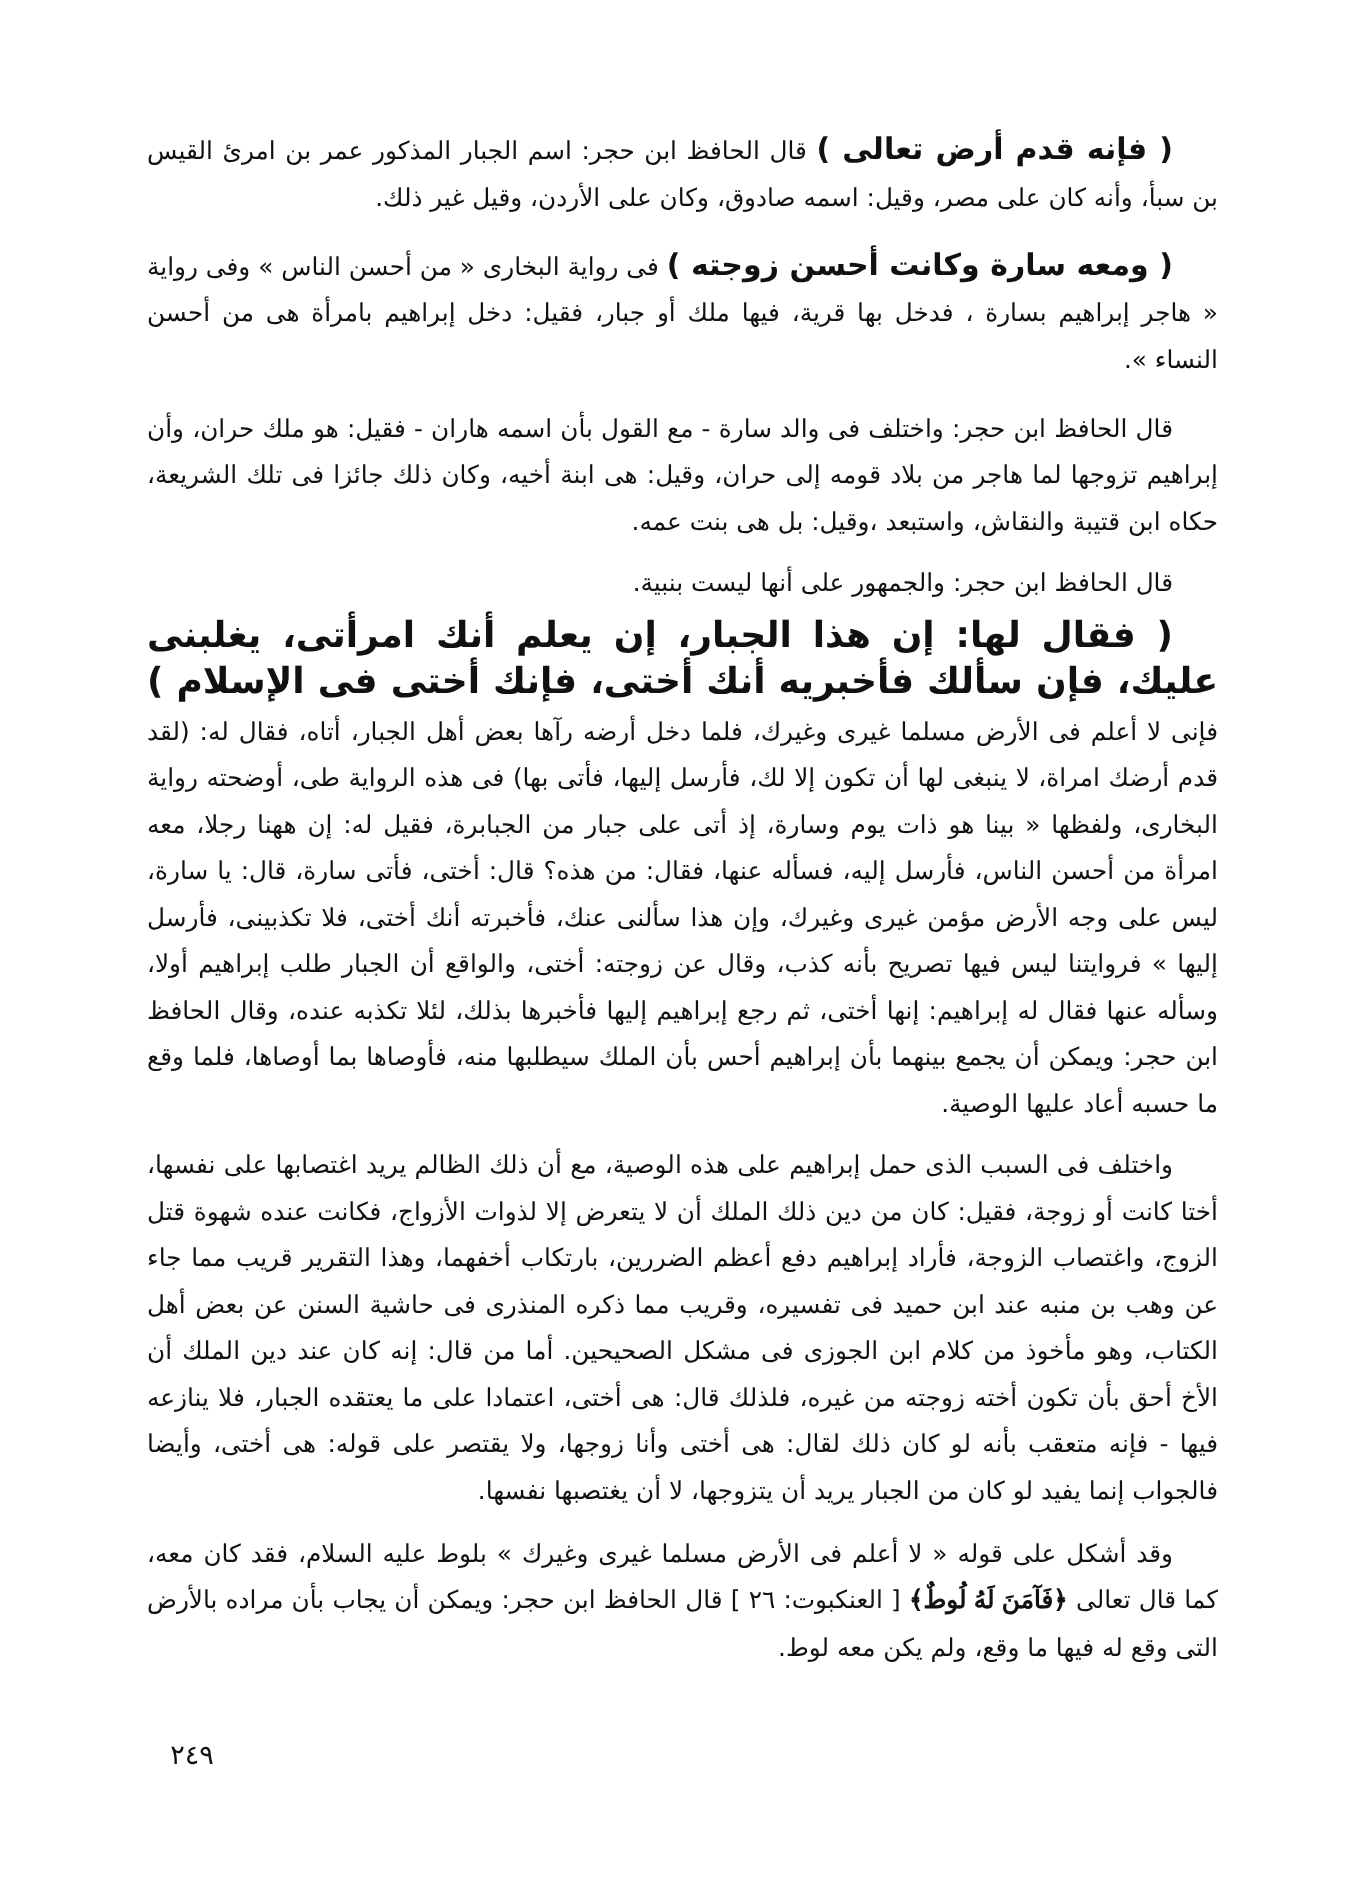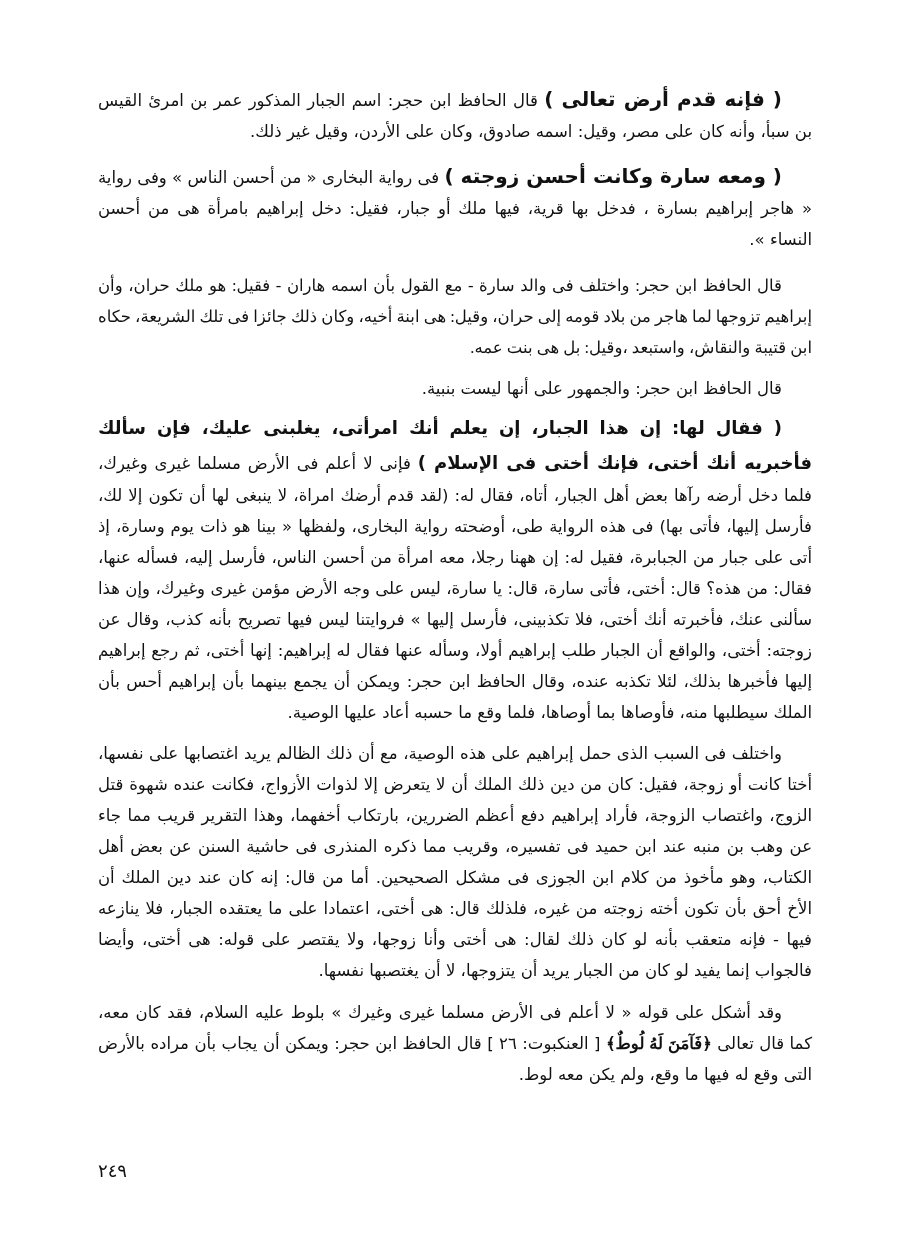--- a/index.html
+++ b/index.html
@@ -8,31 +8,31 @@
     position: absolute; left: 98px; top: 84px; width: 714px;
     direction: rtl; text-align: justify; text-align-last: right;
     font-family: "DejaVu Sans", sans-serif; color: #111111;
     font-size: 16.5px; line-height: 31px;
   }
   .para { margin: 0 0 13px 0; }
   .para .lead { font-weight: bold; font-size: 20px; }
   .indent { text-indent: 30px; }
   .p-jabbar { margin-bottom: 14px; }
   .p-sara { margin-bottom: 15px; }
-  .p-father { margin-bottom: 10px; font-family: Liberation Serif, serif; }
+  .p-father { margin-bottom: 10px; }
   .p-jumhur { margin-bottom: 6px; }
   .p-faqal { margin-bottom: 10px; line-height: 31px; }
-  .p-faqal .lead { font-size: 18px; line-height: 35px; }
+  .p-faqal .lead { font-size: 24px; line-height: 22px; }
   .p-ikhtalaf { margin-bottom: 11px; }
   .p-ashkal { margin-bottom: 0; }
   .quran { font-family: Liberation Sans, sans-serif; font-weight: bold; }
   .page-number {
     position: absolute; left: 98px; top: 1160px; width: 60px;
     font-family: "DejaVu Sans", sans-serif; font-size: 18px; color: #111;
-    letter-spacing: 3px; direction: rtl; text-align: left;
+    letter-spacing: 3px; direction: rtl; text-align: center;
   }
 </style>
 </head>
 <body>
 
 <div class="page">
 
   <p class="para indent p-jabbar">
     <span class="lead">( فإنه قدم أرض تعالى )</span><span> قال الحافظ ابن حجر: اسم الجبار المذكور عمر بن امرئ القيس بن سبأ، وأنه كان على مصر، وقيل: اسمه صادوق، وكان على الأردن، وقيل غير ذلك.</span>
   </p>

